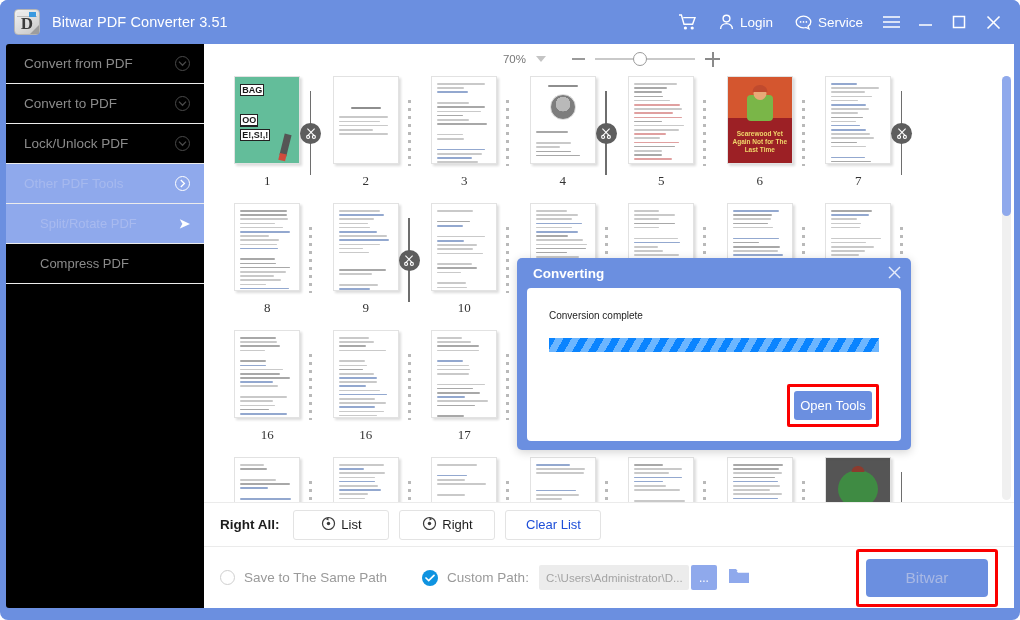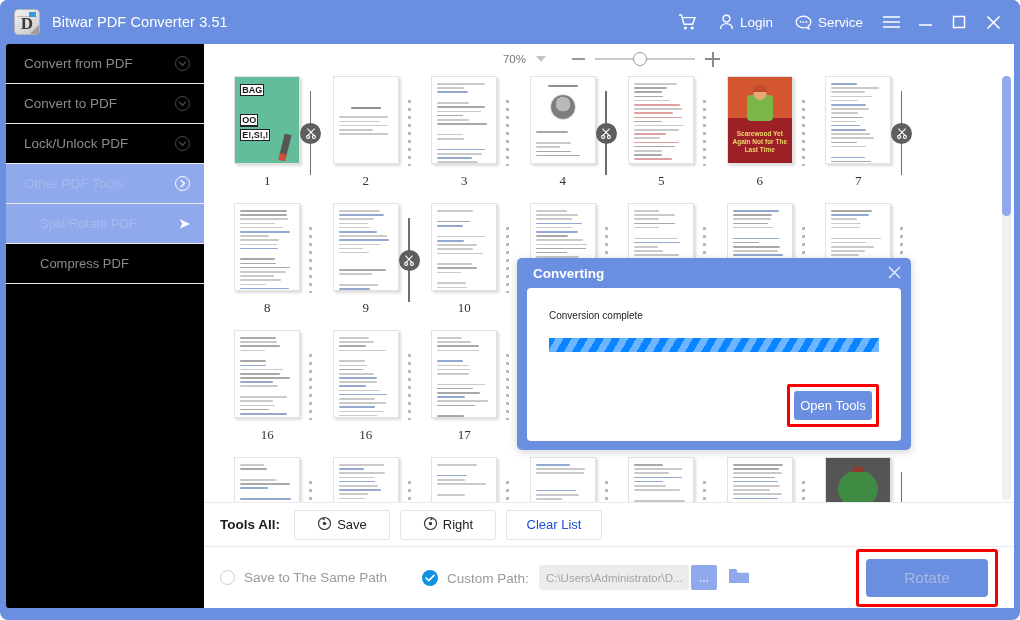--- a/index.html
+++ b/index.html
@@ -299,21 +299,21 @@
   }
   .radio-circle {
     width: 15px; height: 15px; border-radius: 50%;
     border: 1.5px solid #cfcfcf; background: #fff; flex: 0 0 auto;
   }
   .check-circle {
     width: 16px; height: 16px; border-radius: 50%;
     background: #0f93e0; display: flex; align-items: center;
     justify-content: center; flex: 0 0 auto;
   }
-  .opt { display: flex; align-items: flex-end; gap: 9px; font-size: 13.5px; color: #9a9a9a; }
+  .opt { display: flex; align-items: flex-start; gap: 9px; font-size: 13.5px; color: #9a9a9a; }
   #path-input {
     margin-left: 10px; width: 150px; height: 25px;
     background: #ececec; border: none; border-radius: 2px;
     font-size: 11.5px; color: #a4a4a4;
     padding: 0 7px; font-family: "Liberation Sans", sans-serif;
   }
   #browse-btn {
     width: 26px; height: 25px; background: #8fa9ec; color: #fff;
     display:flex; align-items: center; justify-content: center;
     font-size: 12px; border-radius: 2px; margin-left: 2px;
@@ -1217,30 +1217,30 @@
                 <div class="line"></div>
               </div>
             </div>
           </div>
         <div id="vscroll">
           <div class="thumbbar"></div>
         </div>
       </div>
 
       <div id="rotatebar">
-        <div id="rotate-label">Tools All:</div>
+        <div id="rotate-label">Right All:</div>
         <div class="rot-btn">
           <span>
             <svg width="15" height="15" viewBox="0 0 15 15" fill="none" stroke="#3a3a3a" stroke-width="1.2">
               <circle cx="7.5" cy="7.5" r="6"></circle>
                 <circle cx="7.5" cy="7.5" r="1.7" fill="#3a3a3a" stroke="none"></circle>
               <path d="M7.5 1.5 L4.6 3.1 L7.5 4.6 Z" fill="#3a3a3a" stroke="none"></path>
             </svg>
           </span>
-          <span>Save</span>
+          <span>List</span>
         </div>
         <div class="rot-btn">
           <span>
             <svg width="15" height="15" viewBox="0 0 15 15" fill="none" stroke="#3a3a3a" stroke-width="1.2">
               <circle cx="7.5" cy="7.5" r="6"></circle>
                 <circle cx="7.5" cy="7.5" r="1.7" fill="#3a3a3a" stroke="none"></circle>
               <path d="M7.5 1.5 L10.4 3.1 L7.5 4.6 Z" fill="#3a3a3a" stroke="none"></path>
             </svg>
           </span>
           <span>Right</span>
@@ -1265,21 +1265,21 @@
         </div>
         <input id="path-input" type="text" readonly="" value="C:\Users\Administrator\D..." style="">
         <div id="browse-btn">...</div>
         <div id="folder-icon">
           <svg width="22" height="18" viewBox="0 0 22 18" fill="#8fa9ec">
             <path d="M1 3.5h7.2l1.8 2.2H21v10.3H1z"></path>
               <path d="M1 2h7l1.6 2H1z"></path>
           </svg>
         </div>
         <div id="convert-wrap">
-          <div id="convert-btn">Rotate</div>
+          <div id="convert-btn">Bitwar</div>
         </div>
       </div>
 
       <div id="modal">
         <div id="modal-head">
           <span id="modal-title">Converting</span>
           <span id="modal-close">
             <svg width="13" height="13" viewBox="0 0 13 13" stroke="#e6ecfa" stroke-width="1.4">
                 <line x1="1" y1="1" x2="12" y2="12"></line>
                 <line x1="12" y1="1" x2="1" y2="12"></line>

